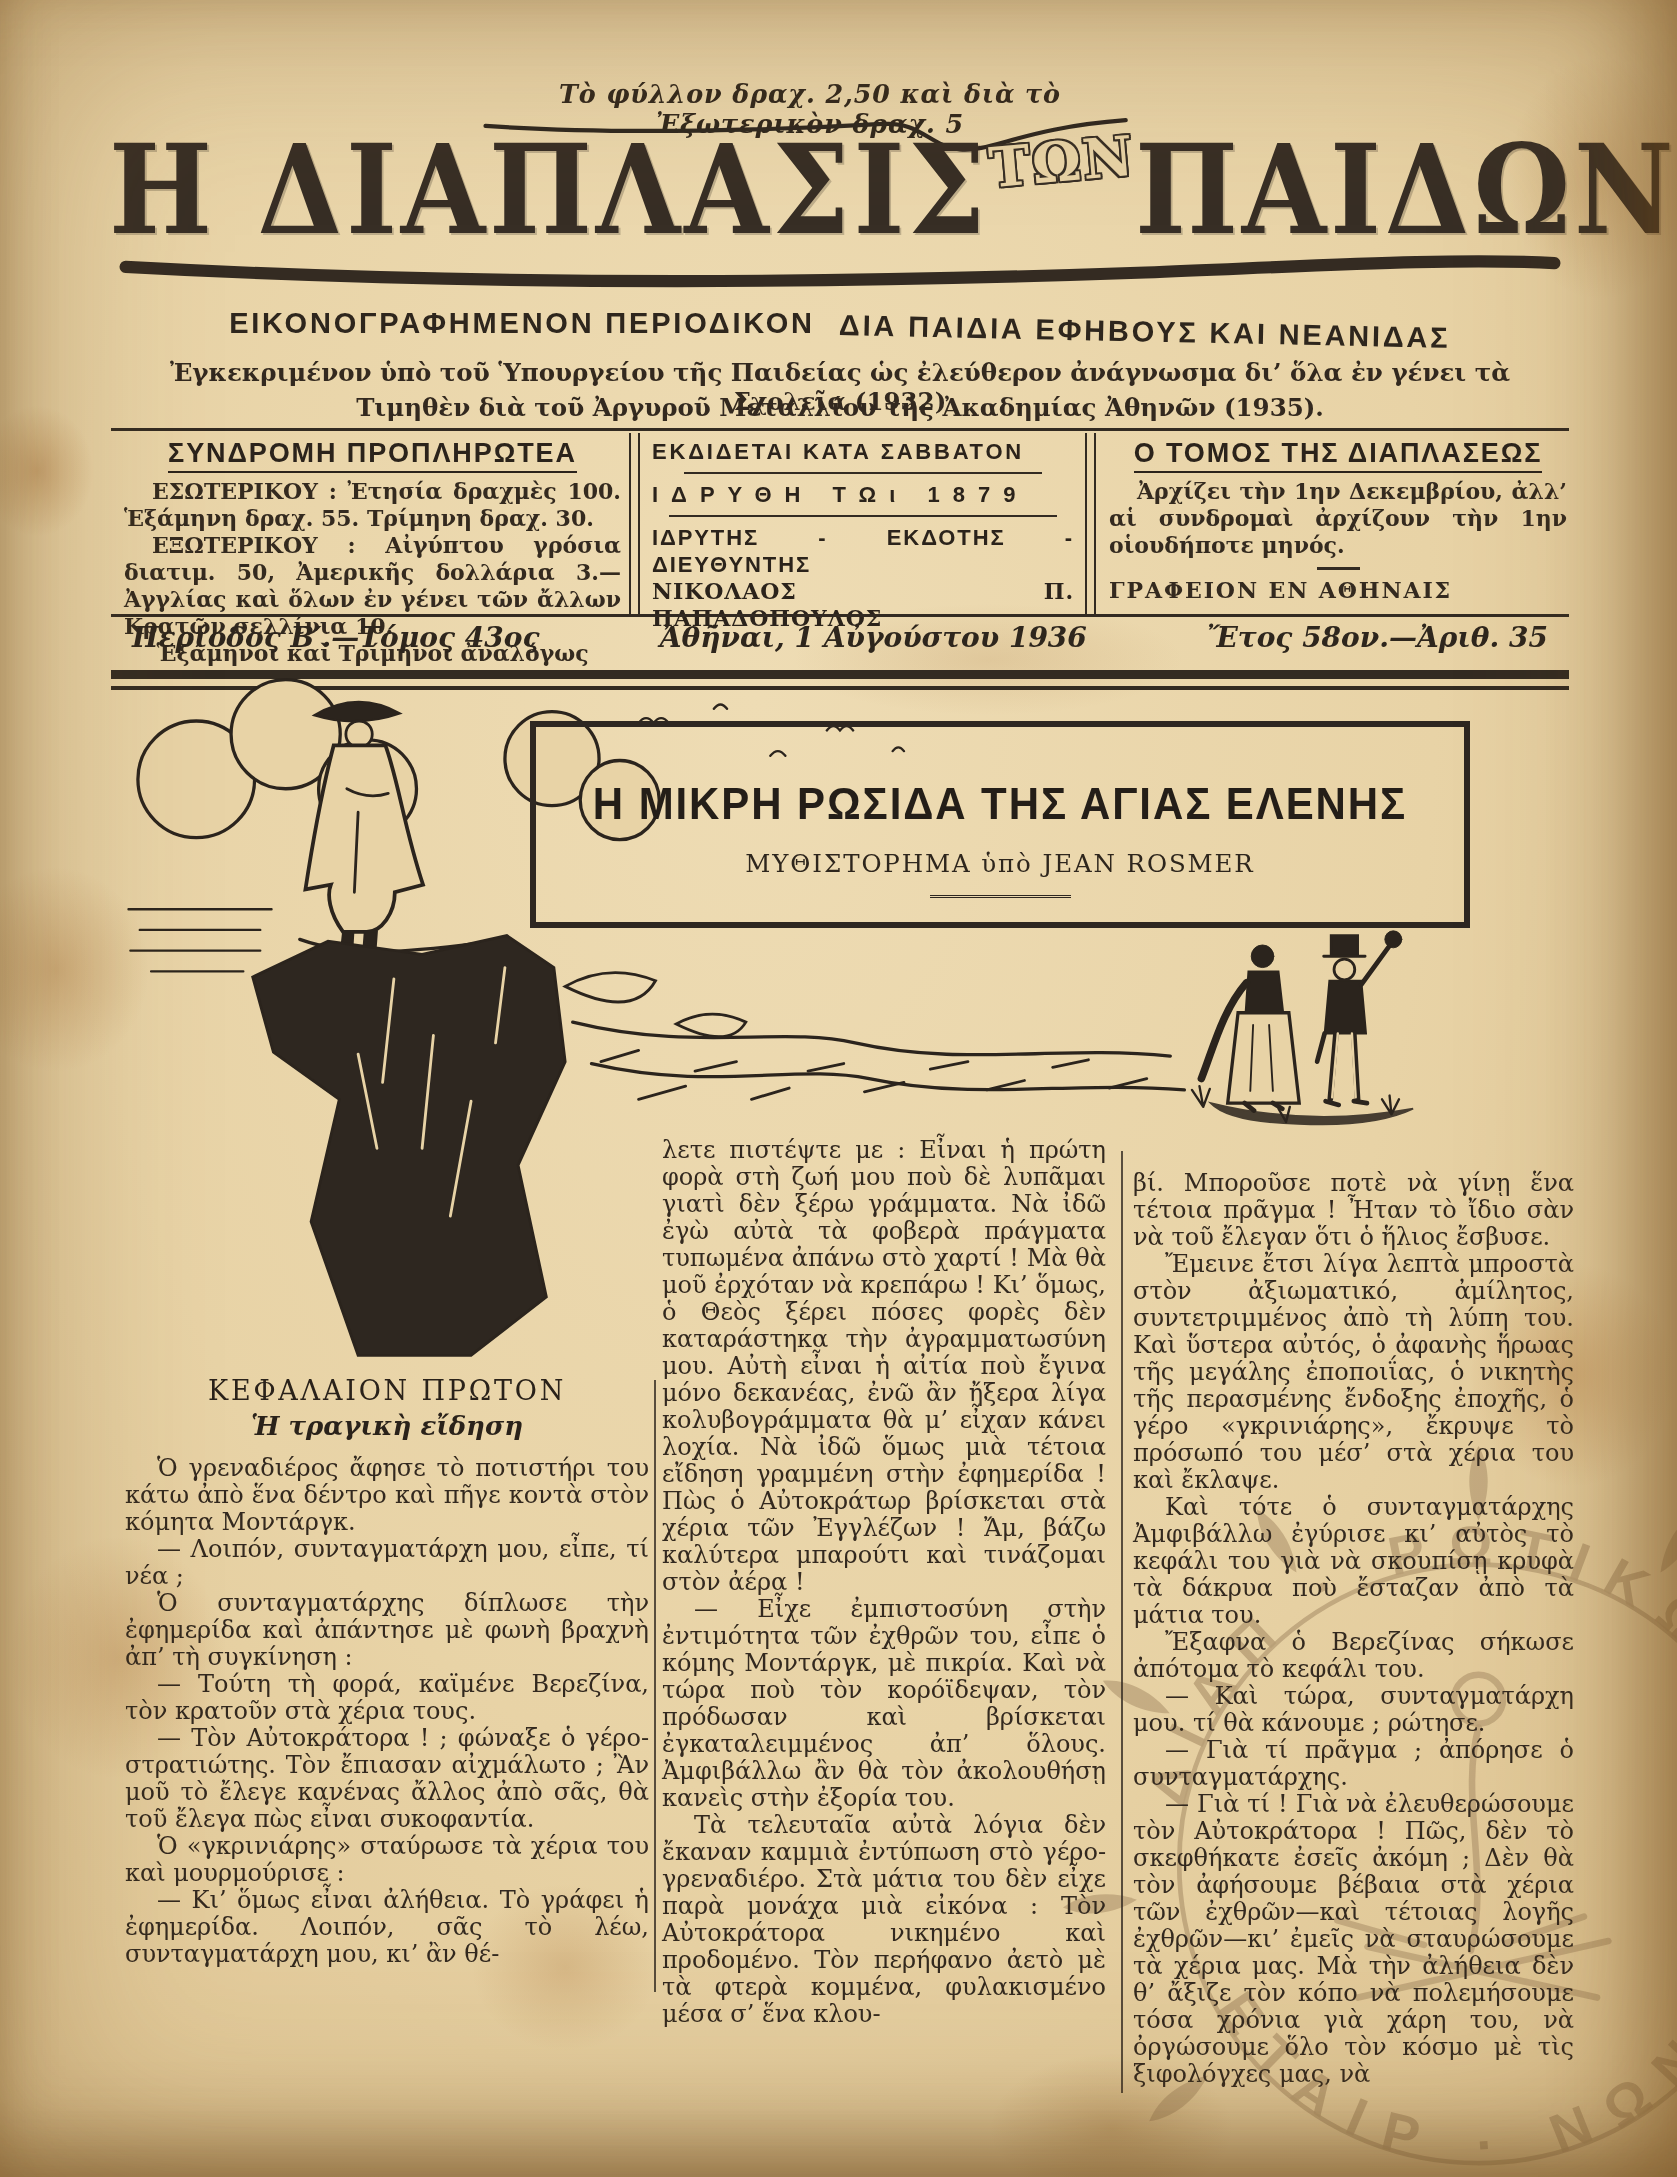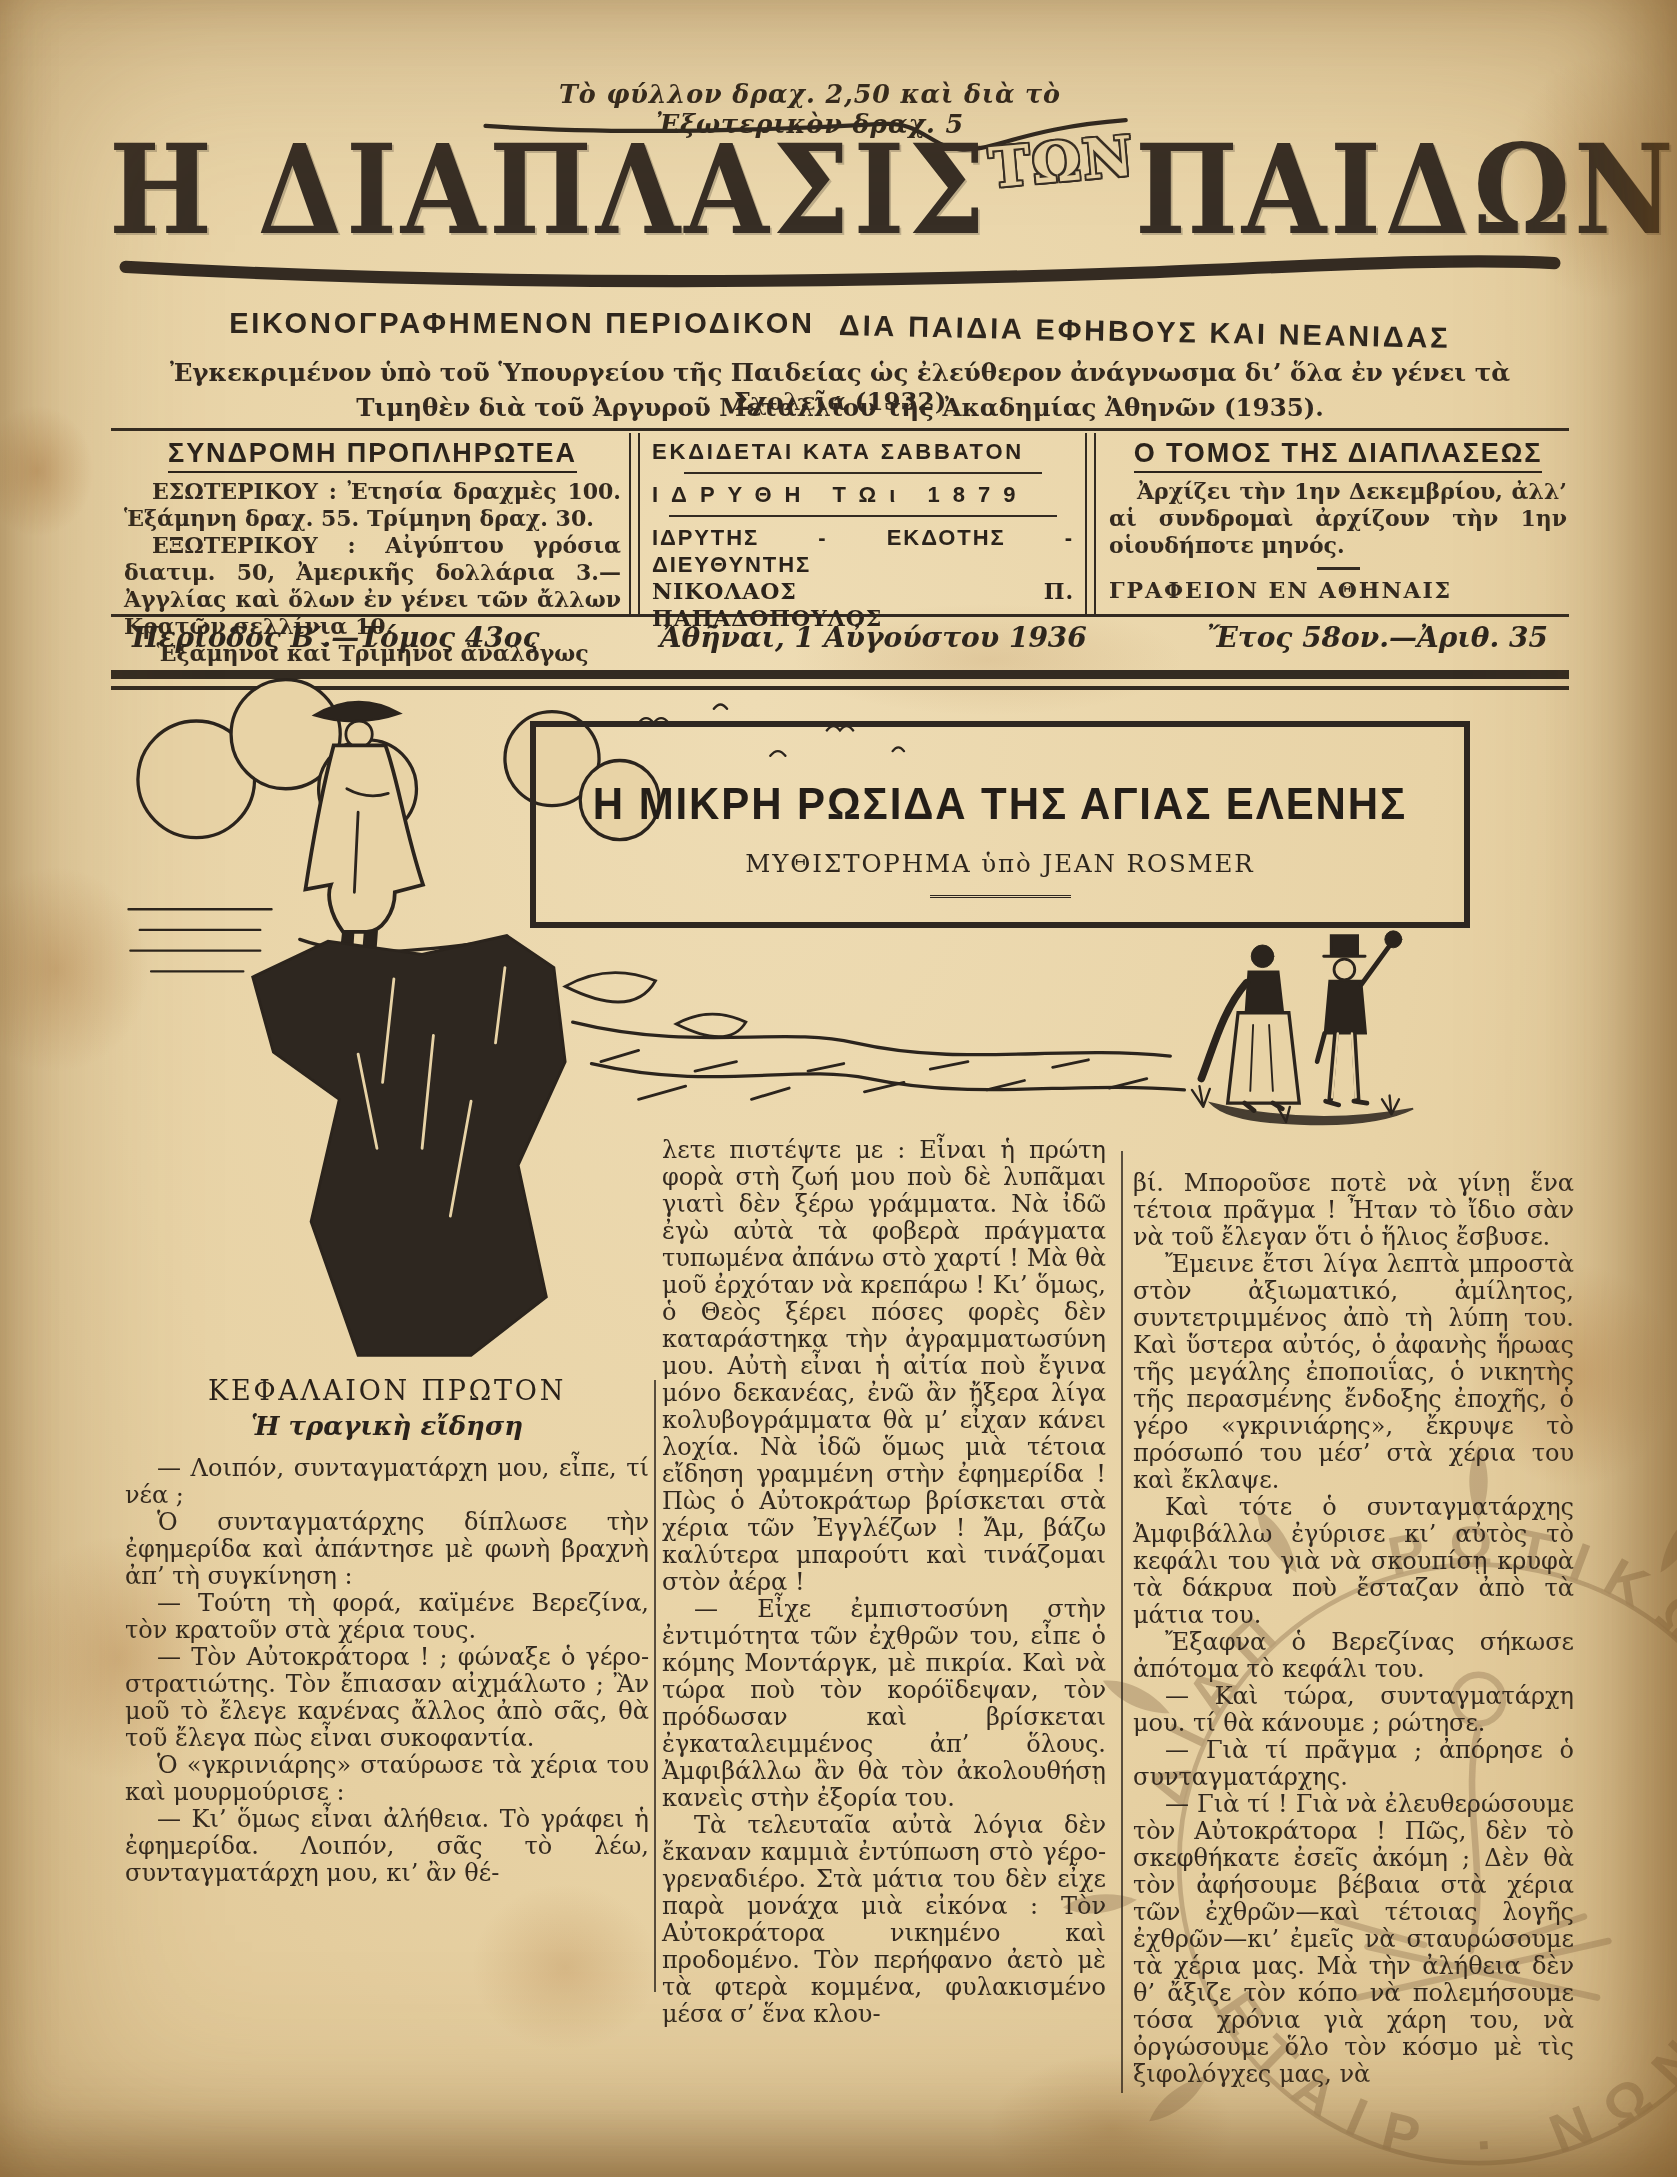--- a/index.html
+++ b/index.html
@@ -250,20 +250,21 @@
       <textPath href="#wm-top" startOffset="6%">ΔΙΑΠ · ΡΩΤΙΚΩΝ · ΜΕΛ</textPath>
     </text>
     <text font-family="Liberation Sans, sans-serif" font-weight="bold" font-size="58" letter-spacing="26" fill="rgba(148,120,84,.85)">
       <textPath href="#wm-bot" startOffset="16%">ΕΤΑΙΡ · ΝΩΝ</textPath>
     </text>
   </svg>
 
   <div class="col" style="left:125px;top:1377px;width:524px;">
     <h3>ΚΕΦΑΛΑΙΟΝ ΠΡΩΤΟΝ</h3>
     <h4>Ἡ τραγικὴ εἴδηση</h4>
+    <p>Ὁ γρεναδιέρος ἄφησε τὸ ποτιστήρι του κάτω ἀπὸ ἕνα δέντρο καὶ πῆγε κοντὰ στὸν κόμητα Μοντάργκ.</p>
     <p>— Λοιπόν, συνταγματάρχη μου, εἶπε, τί νέα ;</p>
     <p>Ὁ συνταγματάρχης δίπλωσε τὴν ἐφημερίδα καὶ ἀπάντησε μὲ φωνὴ βραχνὴ ἀπ’ τὴ συγκίνηση :</p>
     <p>— Τούτη τὴ φορά, καϊμένε Βερεζίνα, τὸν κρατοῦν στὰ χέρια τους.</p>
     <p>— Τὸν Αὐτοκράτορα ! ; φώναξε ὁ γέρο-στρατιώτης. Τὸν ἔπιασαν αἰχμάλωτο ; Ἂν μοῦ τὸ ἔλεγε κανένας ἄλλος ἀπὸ σᾶς, θὰ τοῦ ἔλεγα πὼς εἶναι συκοφαντία.</p>
     <p>Ὁ «γκρινιάρης» σταύρωσε τὰ χέρια του καὶ μουρμούρισε :</p>
     <p>— Κι’ ὅμως εἶναι ἀλήθεια. Τὸ γράφει ἡ ἐφημερίδα. Λοιπόν, σᾶς τὸ λέω, συνταγματάρχη μου, κι’ ἂν θέ-</p>
   </div>
 
   <div class="col" style="left:662px;top:1137px;width:444px;">
     <p class="cont">λετε πιστέψτε με : Εἶναι ἡ πρώτη φορὰ στὴ ζωή μου ποὺ δὲ λυπᾶμαι γιατὶ δὲν ξέρω γράμματα. Νὰ ἰδῶ ἐγὼ αὐτὰ τὰ φοβερὰ πράγματα τυπωμένα ἀπάνω στὸ χαρτί ! Μὰ θὰ μοῦ ἐρχόταν νὰ κρεπάρω ! Κι’ ὅμως, ὁ Θεὸς ξέρει πόσες φορὲς δὲν καταράστηκα τὴν ἀγραμματωσύνη μου. Αὐτὴ εἶναι ἡ αἰτία ποὺ ἔγινα μόνο δεκανέας, ἐνῶ ἂν ἤξερα λίγα κολυβογράμματα θὰ μ’ εἶχαν κάνει λοχία. Νὰ ἰδῶ ὅμως μιὰ τέτοια εἴδηση γραμμένη στὴν ἐφημερίδα ! Πὼς ὁ Αὐτοκράτωρ βρίσκεται στὰ χέρια τῶν Ἐγγλέζων ! Ἄμ, βάζω καλύτερα μπαρούτι καὶ τινάζομαι στὸν ἀέρα !</p>

